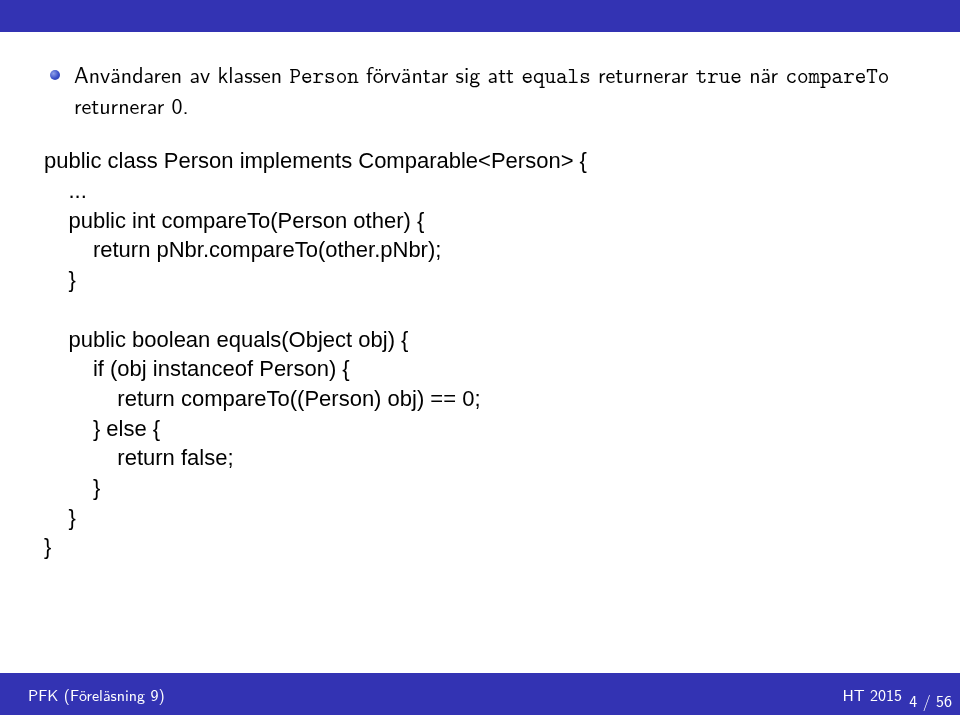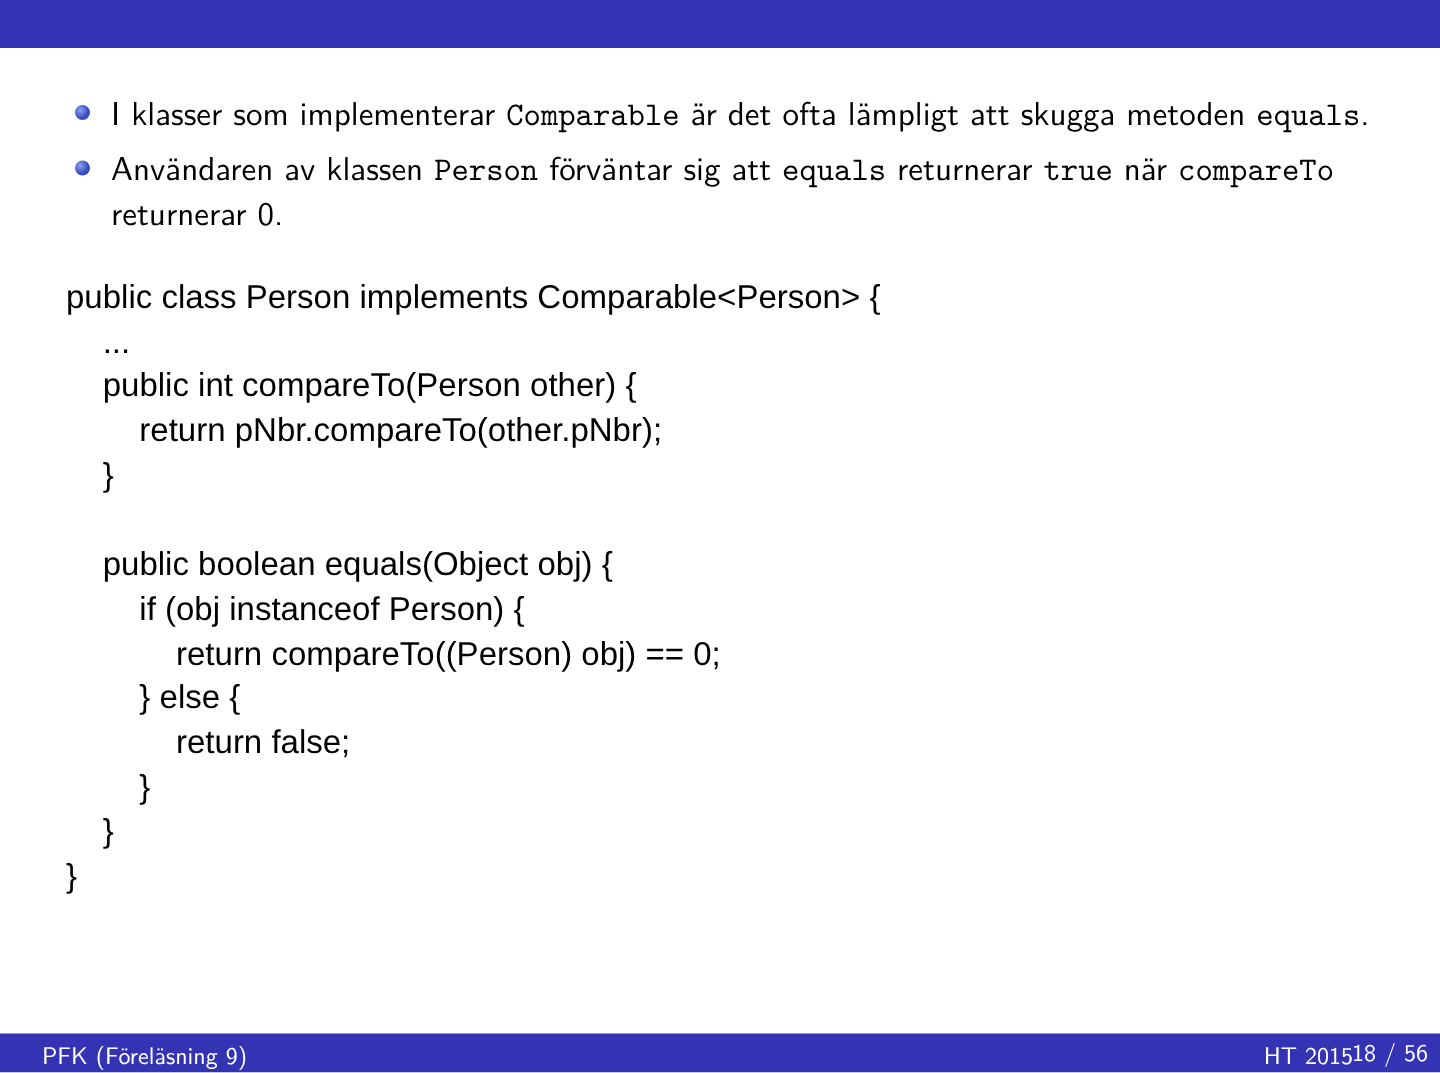--- a/index.html
+++ b/index.html
@@ -60,21 +60,21 @@
   .footer {
     position: absolute;
     left: 0; right: 0; bottom: 0;
     background: #3333b3;
     color: #fff;
     display: flex;
     align-items: center;
     justify-content: space-between;
     padding: 3px 8px 3px 28px;
     font-size: 16px;
-    height: 26px;
+    height: 42px;
   }
   .footer-left {
     flex: 1 1 auto;
   }
   .footer-right {
     text-align: center;
     padding-right: 50px;
   }
   .footer .page {
     position: absolute;
@@ -83,23 +83,20 @@
   }
 </style>
 </head>
 <body>
 
 <div class="header">
 </div>
 
 <div class="content">
   <ul class="bullets">
-    <li>
-      <span>I klasser som implementerar </span><span class="tt">Comparable</span><span> är det ofta lämpligt att skugga metoden </span><span class="tt">equals</span><span>.</span>
-    </li>
     <li>
       <span>Användaren av klassen </span><span class="tt">Person</span><span> förväntar sig att </span><span class="tt">equals</span><span> returnerar </span><span class="tt">true</span><span> när </span><span class="tt">compareTo</span><span> returnerar 0.</span>
     </li>
   </ul>
 
   <pre class="code">public class Person implements Comparable&lt;Person&gt; {
     ...
     public int compareTo(Person other) {
         return pNbr.compareTo(other.pNbr);
     }
@@ -110,14 +107,14 @@
         } else {
             return false;
         }
     }
 }</pre>
 </div>
 
 <div class="footer">
   <span class="footer-left">PFK (Föreläsning 9)</span>
   <span class="footer-right">HT 2015</span>
-  <span class="page">18 / 56</span>
+  <span class="page">4 / 56</span>
 </div>
 
 </body></html>

